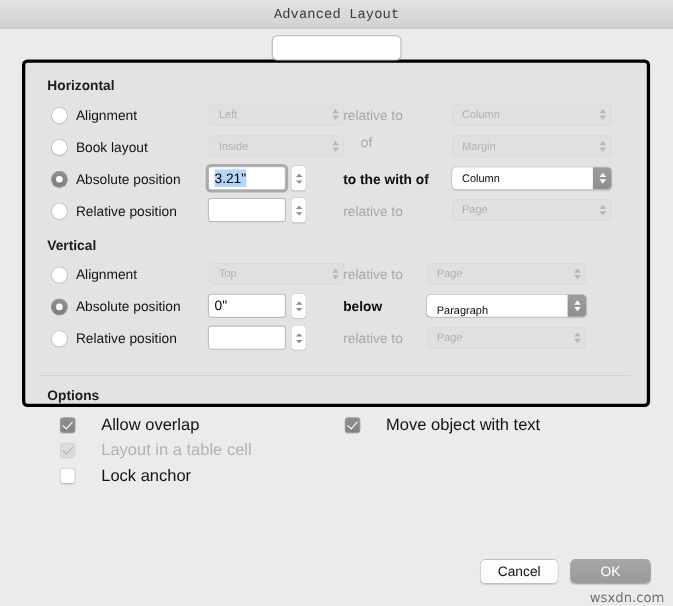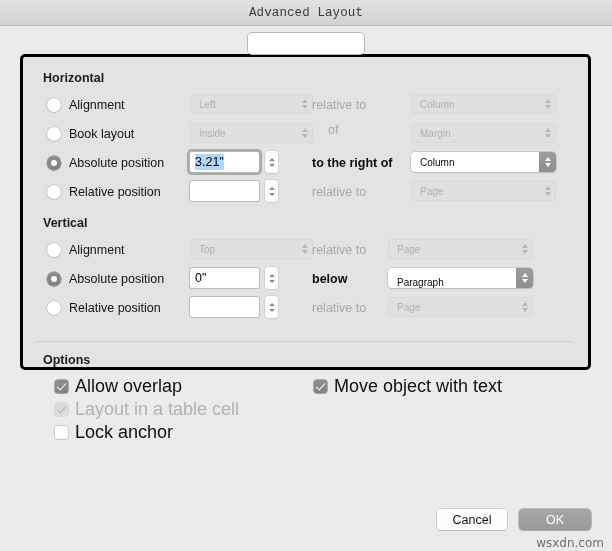--- a/index.html
+++ b/index.html
@@ -268,22 +268,22 @@
     border: solid #ffffff;
     border-width: 0 1.8px 1.8px 0;
     transform: rotate(42deg);
   }
   .cbox.checked.dimmed {
     background: #dcdcdc;
     box-shadow: 0 0 0 0.5px #cdcdcd;
   }
   .cbox.checked.dimmed::after { border-color: #b0b0b0; }
   .cblabel {
-    font-size: 18px;
-    margin-left: 7px;
+    font-size: 15px;
+    margin-left: 24px;
     color: #111;
     white-space: nowrap;
   }
   .cblabel.dim { color: #b2b2b2; }
 
   
   .btn {
     position: absolute;
     height: 21px;
     border-radius: 4px;
@@ -377,21 +377,21 @@
     <span class="radio on"></span>
     <span class="radio-label">Absolute position</span>
   </div>
   <div class="tfield focused" style="left:167px; top:95px; width:69px;">
     <span class="tv"><span class="sel">3.21"</span></span>
   </div>
   <div class="stepper" style="left:242px; top:94px;">
     <i class="chev up"></i>
       <i class="chev down"></i>
   </div>
-  <div class="midlabel strong" style="left:289px; top:99px;">to the right of</div>
+  <div class="midlabel strong" style="left:289px; top:99px;">to the with of</div>
   <div class="popup enabled" style="left:388px; top:95px; width:145px;">
     <span class="pv">Column</span>
     <span class="arrows">
         <i class="chev up"></i>
         <i class="chev down"></i>
       </span>
   </div>
 
   <div class="row" style="left:24px; top:124px;">
     <span class="radio"></span>

